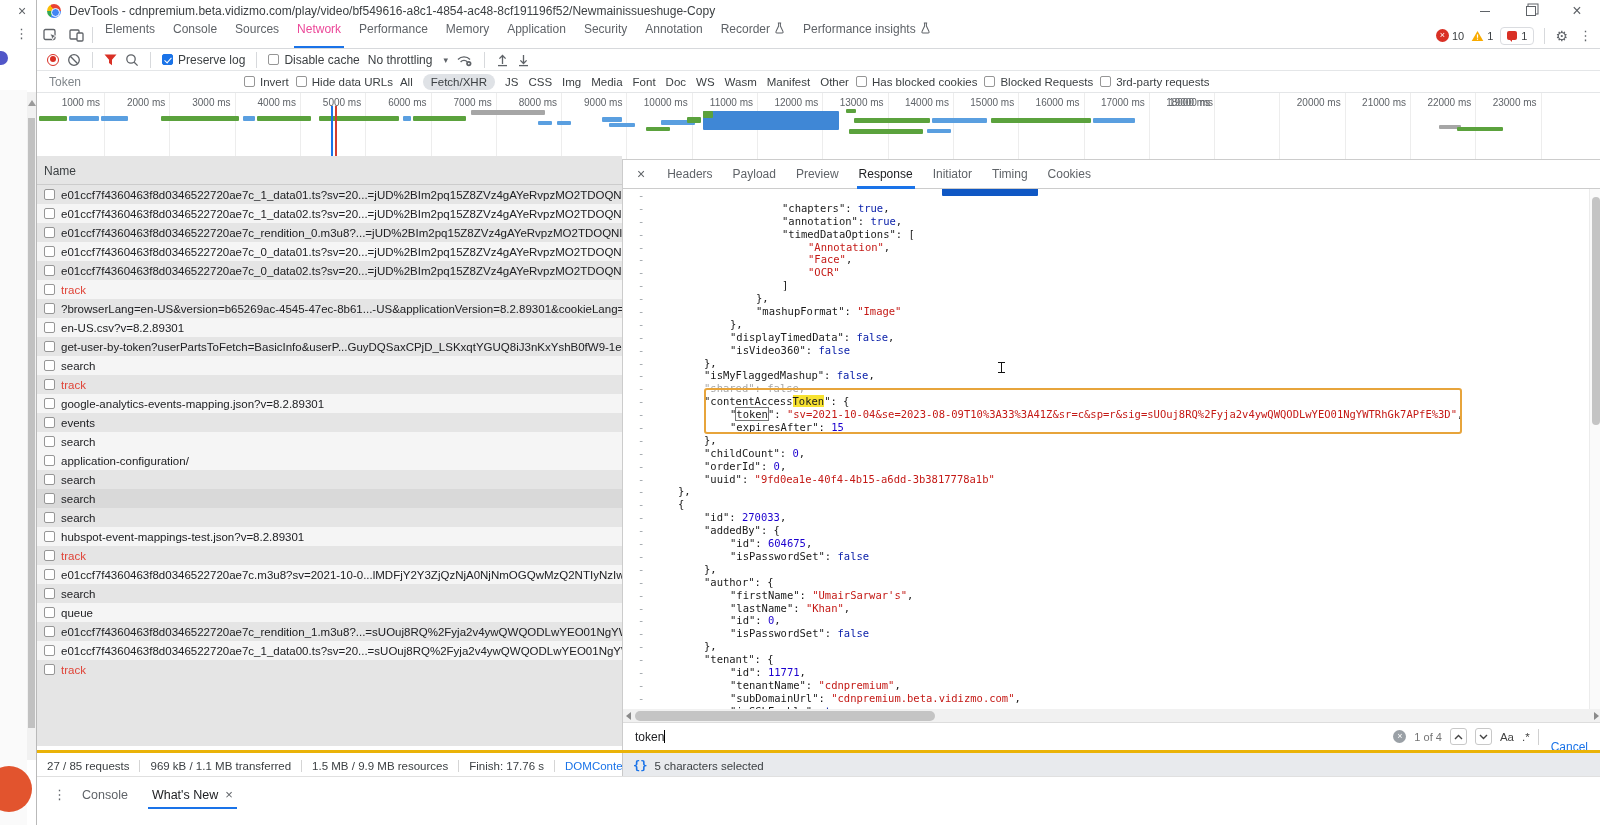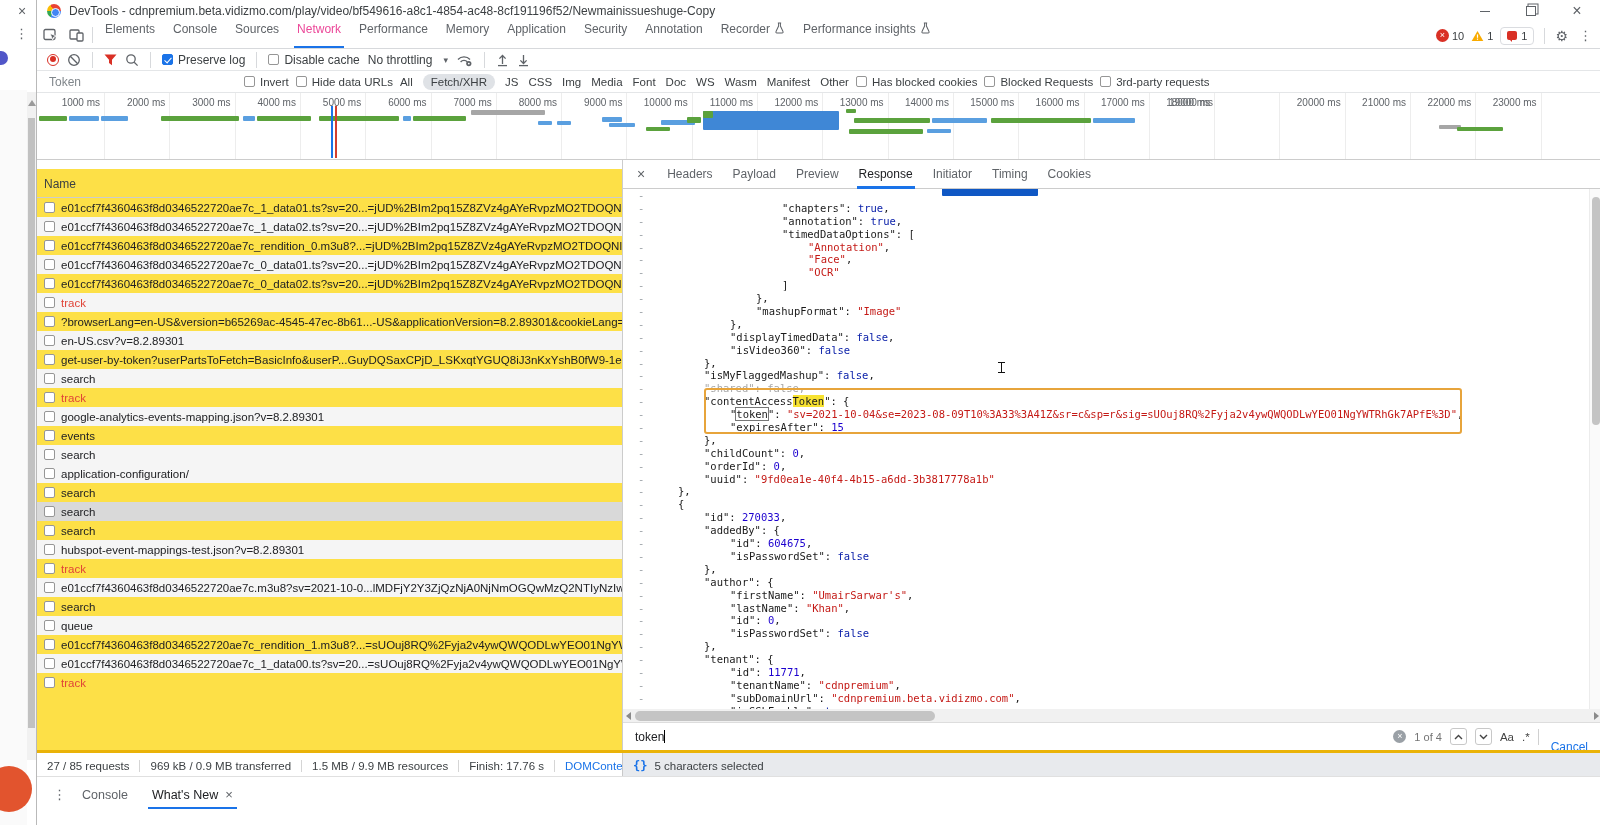--- a/index.html
+++ b/index.html
@@ -78,21 +78,21 @@
   .fb-label { white-space:nowrap; }
 
   
   #overview { position:absolute; left:0; top:93px; width:100%; height:67px; background:#fff; border-bottom:1px solid #ccc; overflow:hidden; }
   .gridline { position:absolute; top:0; width:1px; height:67px; background:#ededed; }
   .tick-label { position:absolute; top:4px; width:60px; text-align:right; font-size:10px; color:#5f6368; white-space:nowrap; }
   .ov-bar { position:absolute; border-radius:1px; }
   .ov-line { position:absolute; top:13px; width:1.5px; height:52px; }
 
   
-  #reqpanel { position:absolute; left:0; top:169px; width:585px; height:590px; background:#fde047; overflow:hidden; }
+  #reqpanel { position:absolute; left:0; top:156px; width:585px; height:590px; background:#e5e5e5; overflow:hidden; }
   .req-header { height:29px; border-bottom:1px solid #ccc; display:flex; align-items:flex-end; padding:0 0 6px 7px;
       font-size:12px; color:#3c4043; }
   .req-row { height:19px; display:flex; align-items:center; gap:6px; padding-left:7px; font-size:11.5px; color:#202124;
       white-space:nowrap; overflow:hidden; }
   .req-row.even { background:#f5f5f5; }
   .req-row.err { color:#e04438; }
   .req-row.sel { background:#d9d9d9; }
   .req-name { overflow:hidden; white-space:nowrap; }
 
   
@@ -639,21 +639,21 @@
           <span class="find-re">.*</span>
           <span class="find-sep"></span>
           <span class="find-cancel">Cancel</span>
         </span>
       </div>
     </div>
 
     <div id="statusbar">
       <div class="status-left">
         <span class="status-item">27 / 85 requests</span>
-        <span class="status-item">969 kB / 0.9 MB transferred</span>
+        <span class="status-item">969 kB / 1.1 MB transferred</span>
         <span class="status-item">1.5 MB / 9.9 MB resources</span>
         <span class="status-item">Finish: 17.76 s</span>
         <span class="status-item status-dcl">DOMContentLoaded: 2</span>
       </div>
       <div class="status-right">
         <span class="brace-icon">{}</span>
         <span>5 characters selected</span>
       </div>
     </div>
 

